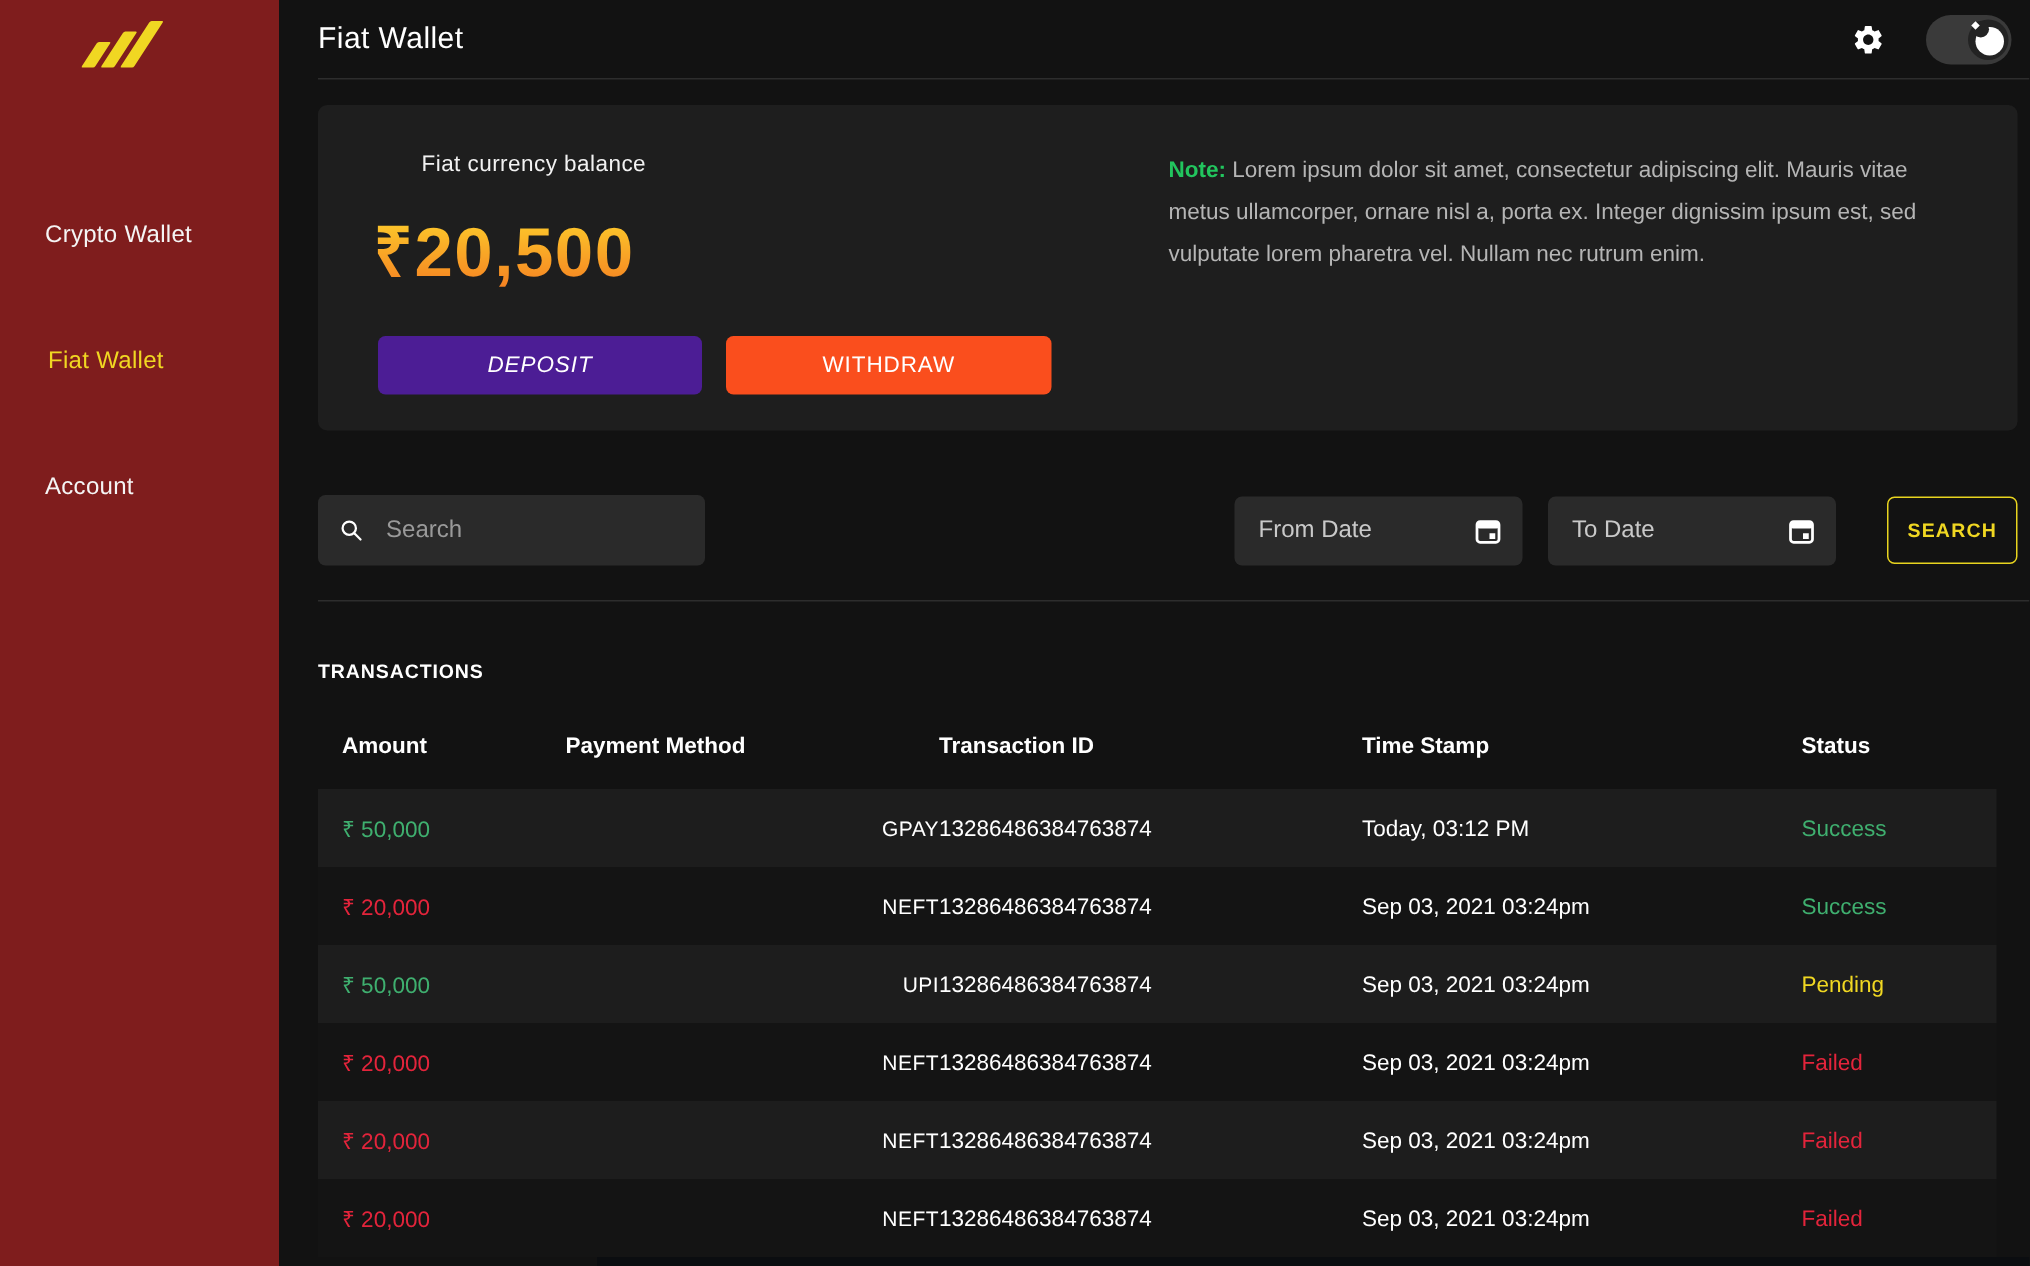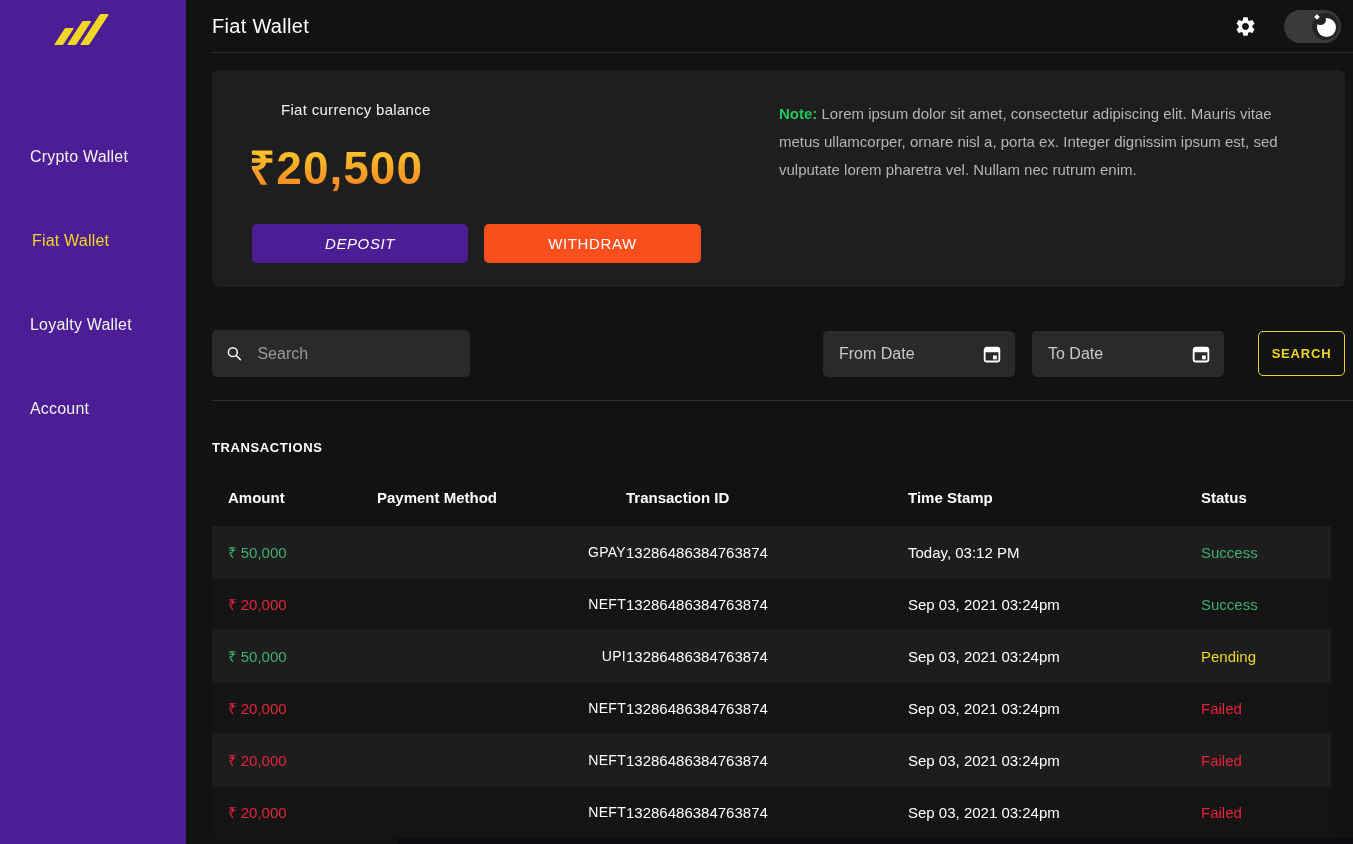--- a/index.html
+++ b/index.html
@@ -8,21 +8,21 @@
     background:#121212;
     font-family:"Liberation Sans", sans-serif;
     color:#ffffff;
     overflow:hidden;
     position:relative;
   }
 
   
   .sidebar {
     position:absolute; left:0; top:0; width:186px; height:844px;
-    background:#4c1d95;
+    background:#7f1d1d;
   }
   .logo { position:absolute; left:52px; top:13px; width:46px; height:36px; }
   .logo-bar {
     position:absolute; bottom:4px; width:9px; background:#f0d722;
     transform:skewX(-33deg); transform-origin:bottom left; border-radius:1px;
   }
   .logo-bar.b1 { left:2px;  height:17px; }
   .logo-bar.b2 { left:15px; height:24px; }
   .logo-bar.b3 { left:28px; height:31px; }
 
@@ -134,23 +134,20 @@
   </div>
   <div class="nav">
 
   <div class="nav-item">
         <span>Crypto Wallet</span>
       </div>
       <div class="nav-item active">
         <span>Fiat Wallet</span>
       </div>
       <div class="nav-item">
-        <span>Loyalty Wallet</span>
-      </div>
-      <div class="nav-item">
         <span>Account</span>
       </div>
     </div>
 </div>
 
 <div class="main">
 
   <div class="topbar">
     <div class="page-title">Fiat Wallet</div>
     <div class="gear-btn">

